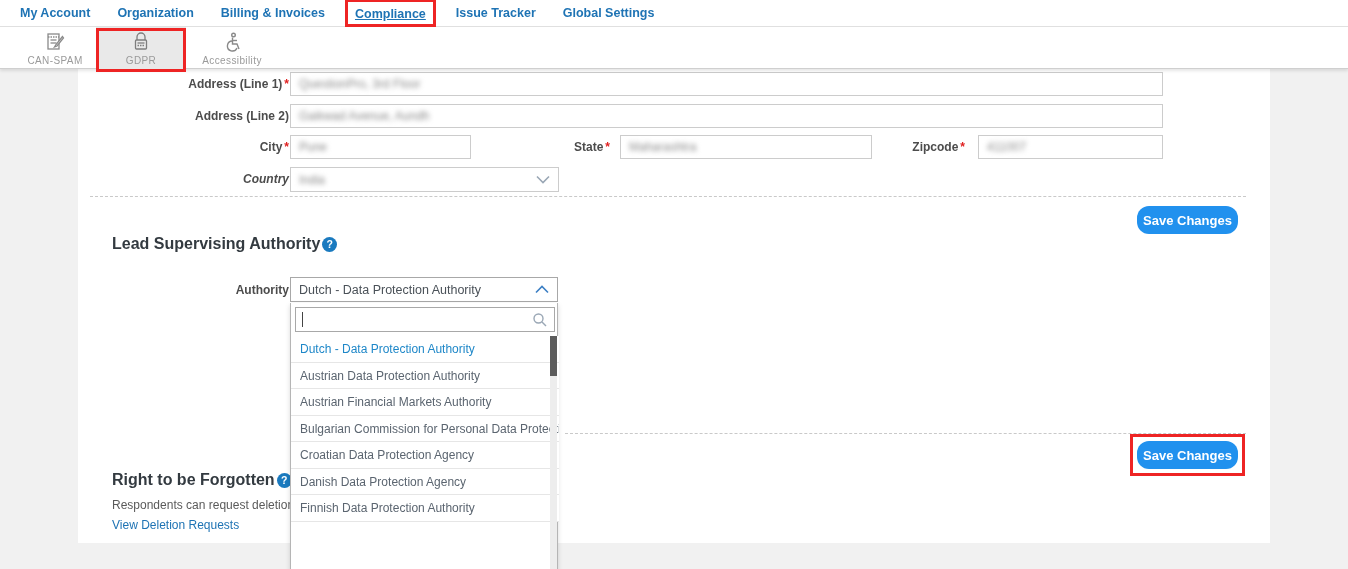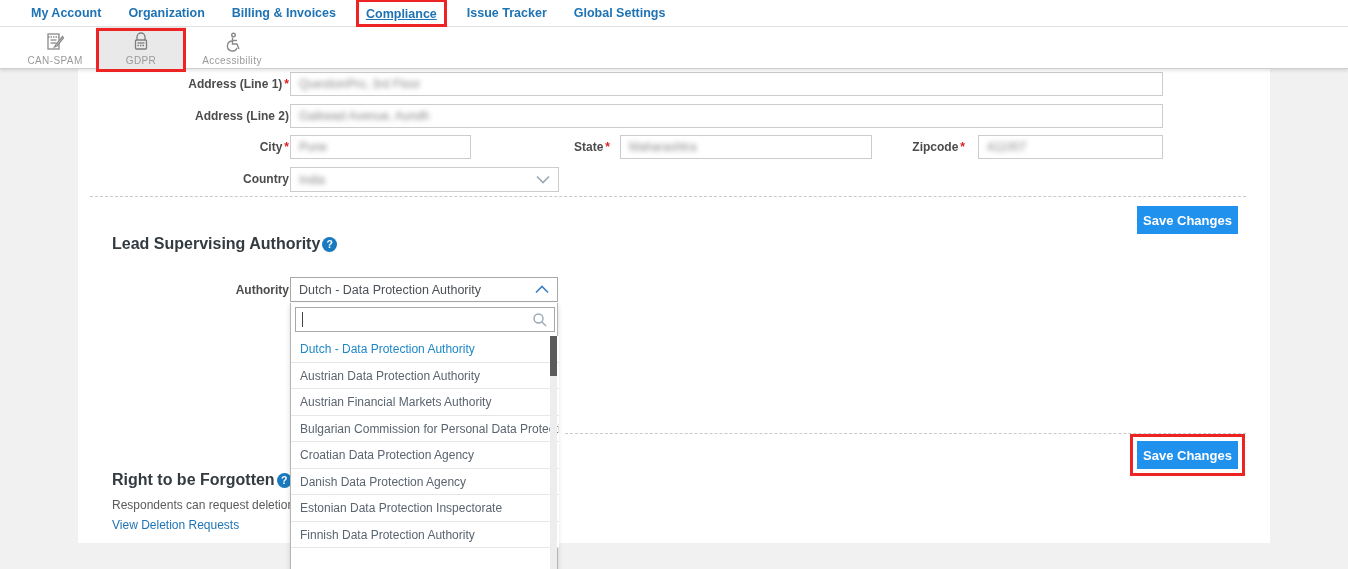--- a/index.html
+++ b/index.html
@@ -9,21 +9,21 @@
     overflow: hidden;
     background: #f1f1f1;
     font-family: "Liberation Sans", sans-serif;
     -webkit-font-smoothing: antialiased;
   }
 
   
   .navbar {
     position: absolute; top: 0; left: 0; width: 1348px; height: 27px;
     background: #fff; border-bottom: 1px solid #e0e0e0;
-    display: flex; align-items: center; padding-left: 31px; z-index: 30;
+    display: flex; align-items: center; padding-left: 20px; z-index: 30;
   }
   .nav-tab {
     font-size: 12.5px; font-weight: 700; color: #1E73B4;
     margin-right: 27px; cursor: pointer; white-space: nowrap;
   }
   .nav-tab-frame {
     border: 3px solid #EE2424; padding: 2px 7px; margin-right: 20px; margin-left: -7px;
   }
   .nav-tab-frame .nav-tab { margin-right: 0; text-decoration: underline; }
 
@@ -62,21 +62,21 @@
     display: flex; align-items: center; padding: 0 8px; overflow: hidden;
   }
   .blurred { filter: blur(2.6px); color: #8a8a8a; font-size: 12px; white-space: nowrap; }
   .select-box {
     position: absolute; height: 25px; border: 1px solid #a8a8a8; background: #fff;
     display: flex; align-items: center; padding: 0 8px; justify-content: space-between;
   }
   .dashed { position: absolute; border-top: 1px dashed #c9c9c9; height: 0; }
   .save-btn {
     position: absolute; width: 101px; height: 28px; background: #2191EE;
-    border: none; border-radius: 0; color: #fff; font-size: 13px; font-weight: 700;
+    border: none; border-radius: 12px; color: #fff; font-size: 13px; font-weight: 700;
     font-family: "Liberation Sans", sans-serif; cursor: pointer;
     display: flex; align-items: center; justify-content: center;
   }
   .section-title {
     position: absolute; font-size: 16px; font-weight: 700; color: #333a40;
     display: flex; align-items: center; gap: 2px; white-space: nowrap;
   }
   .help-icon {
     width: 15px; height: 15px; border-radius: 50%; background: #1a7abf;
     color: #fff; font-size: 10.5px; font-weight: 700;
@@ -202,21 +202,21 @@
     <span class="blurred">Maharashtra</span>
   </div>
 
   <div class="flabel" style="left:684px;width:203px;top:71px;">
     <span>Zipcode</span><span class="req">*</span>
   </div>
   <div class="input-box" style="left:900px;top:66px;width:185px;">
     <span class="blurred">411007</span>
   </div>
 
-  <div class="flabel" style="top:103px;">
+  <div class="flabel" style="top:103px;font-style:italic;">
     <span>Country</span>
   </div>
   <div class="select-box" style="left:212px;top:98px;width:269px;border-color:#ccc;">
     <span class="blurred">India</span>
     <span>
       <svg width="14" height="9" viewBox="0 0 14 9" fill="none" stroke="#9aa7b5" stroke-width="1.6">
         <polyline points="1,1.5 7,7.5 13,1.5"></polyline>
       </svg>
     </span>
   </div>
@@ -252,21 +252,20 @@
         </svg>
       </span>
     </div>
     <ul class="dd-list">
       <li class="opt selected">Dutch - Data Protection Authority</li>
       <li class="opt">Austrian Data Protection Authority</li>
       <li class="opt">Austrian Financial Markets Authority</li>
       <li class="opt">Bulgarian Commission for Personal Data Protection</li>
       <li class="opt">Croatian Data Protection Agency</li>
       <li class="opt">Danish Data Protection Agency</li>
-      <li class="opt">Estonian Data Protection Inspectorate</li>
       <li class="opt">Finnish Data Protection Authority</li>
     </ul>
     <div class="dd-scroll-track">
       <div class="dd-scroll-thumb"></div>
     </div>
   </div>
 
   <div class="dashed" style="left:487px;top:364px;width:681px;"></div>
   <button class="save-btn" style="left:1059px;top:372px;">Save Changes</button>
   <div class="red-frame" style="left:1052px;top:365px;width:115px;height:42px;"></div>

